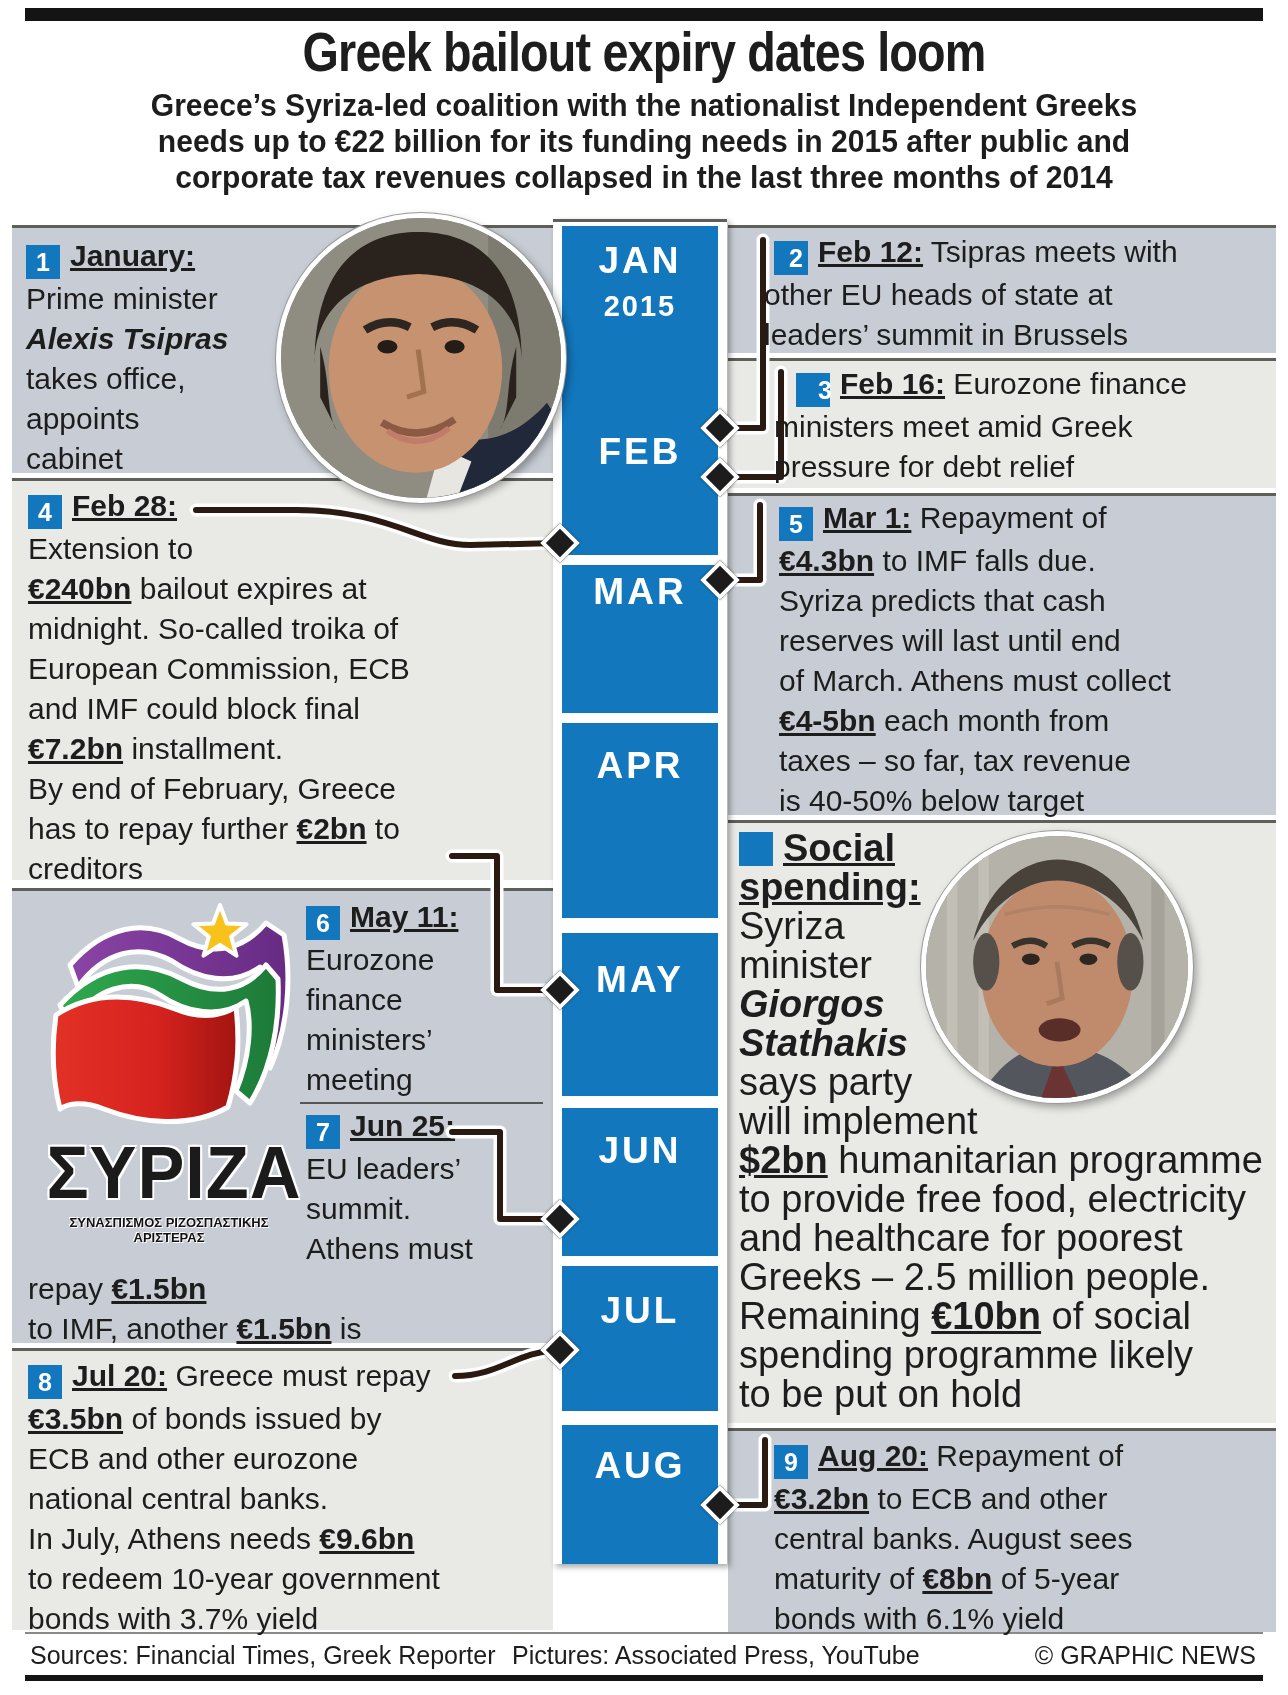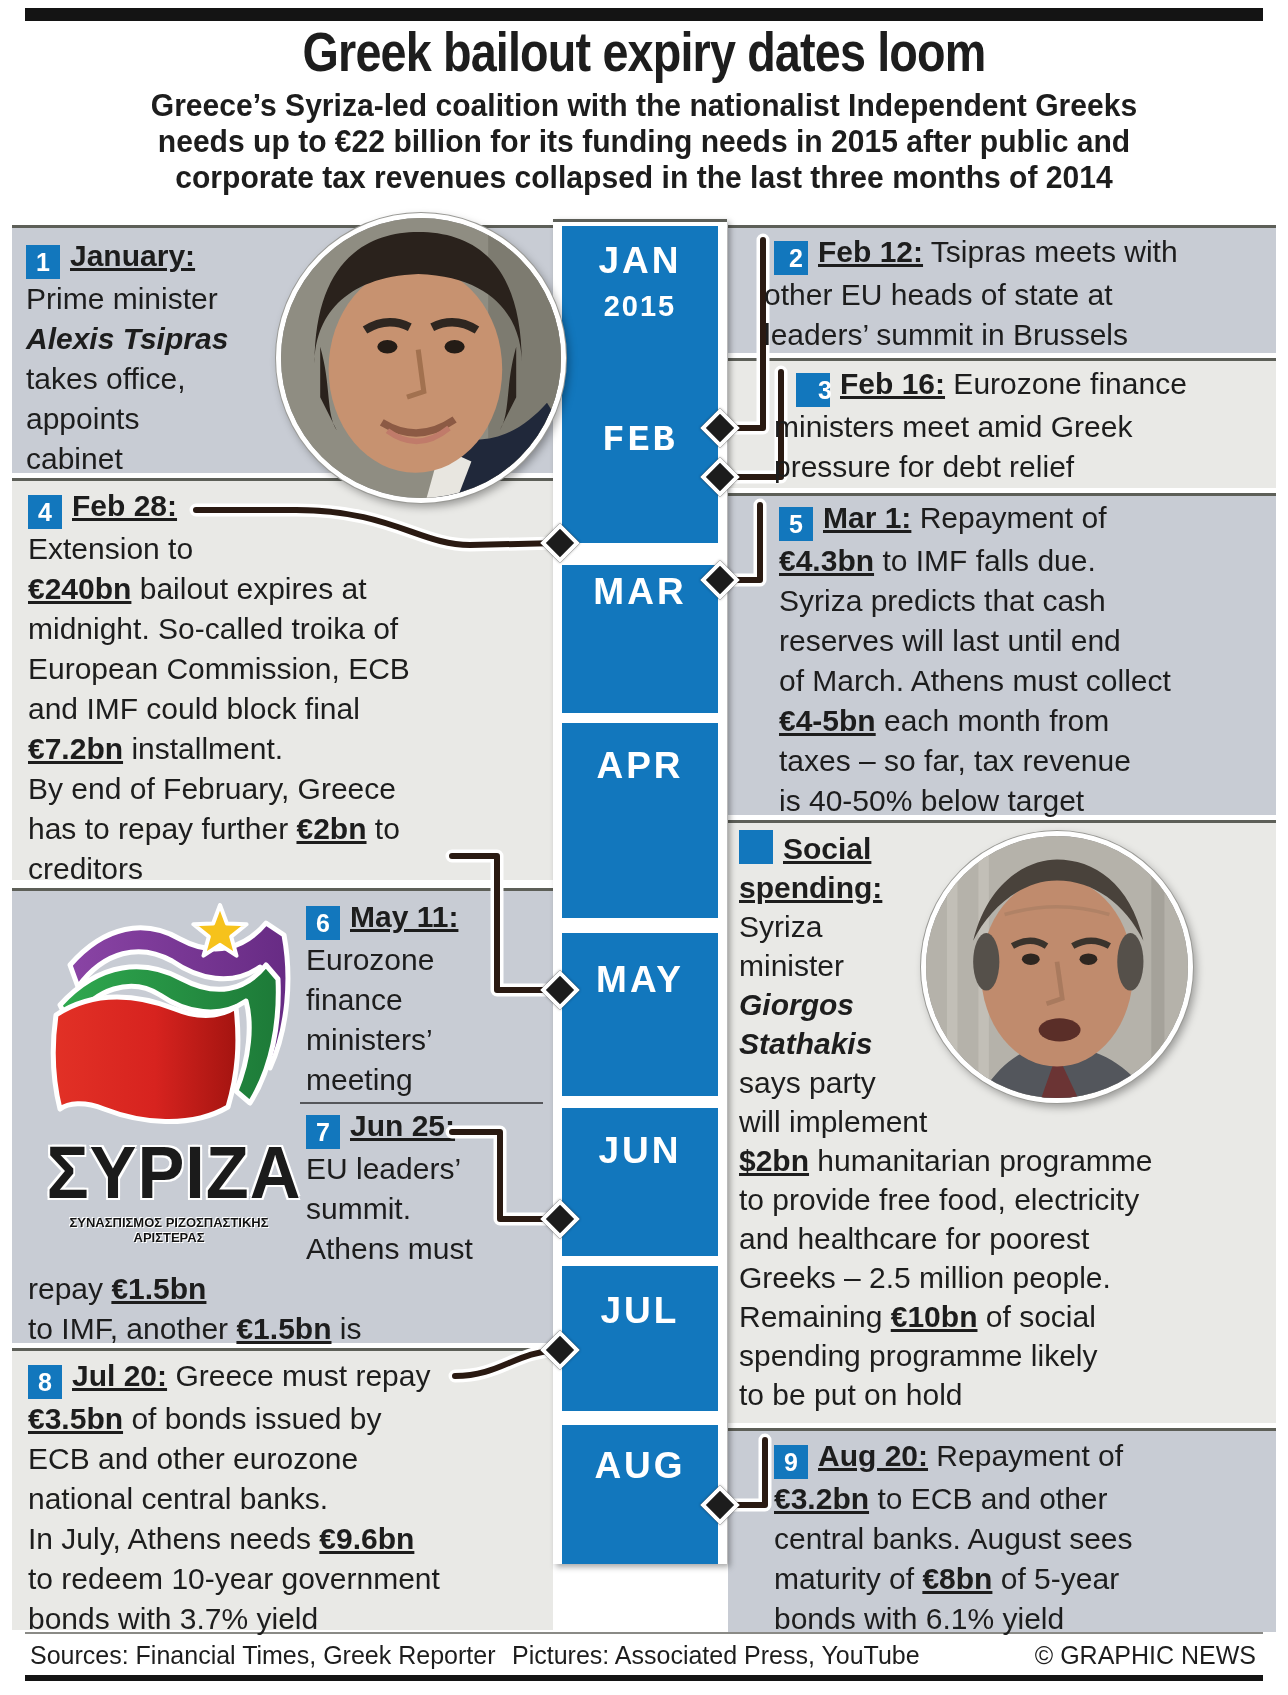--- a/index.html
+++ b/index.html
@@ -41,21 +41,21 @@
   
   #box6{padding:6px 10px 0 16px;}
   #logo{float:left;width:258px;margin:6px 8px 0 12px;}
   #wordmark{text-align:center;font-size:74px;font-weight:700;line-height:72px;letter-spacing:1px;color:#1b1b1b;
             transform:scaleX(.95);transform-origin:center;text-shadow:2px 2px 0 #fff,-2px 2px 0 #fff,2px -2px 0 #fff,-2px -2px 0 #fff;}
   #syrsub{text-align:center;font-size:13px;font-weight:700;margin-top:6px;color:#111;
           text-shadow:1px 1px 0 #fff,-1px -1px 0 #fff;}
   #p6,#p7{position:static;}
   #div67{border-top:2px solid #55565a;height:0;margin:2px 0 2px 272px;}
   
-  #boxS{padding:6px 5px 0 11px;font-size:30px;line-height:39px;white-space:pre-line;}
+  #boxS{padding:6px 5px 0 11px;font-size:38px;line-height:39px;white-space:pre-line;}
   #phwrap{float:right;width:350px;height:278px;shape-outside:circle(142px at 138px 138px);}
   .photo{border-radius:50%;border:5px solid #fff;box-sizing:border-box;overflow:hidden;
          box-shadow:0 0 0 1px #9a9a96,3px 4px 8px rgba(0,0,0,.35);background:#888;}
   #photoS{width:272px;height:272px;margin-top:2px;}
   #photoT{position:absolute;left:276px;top:213px;width:290px;height:290px;z-index:6;}
   .bullet{display:inline-block;width:34px;height:34px;background:#1277bd;margin-right:10px;vertical-align:-5px;}
   
   .foot{position:absolute;top:1641px;font-size:25px;color:#1d1d1d;}
   #fsrc{left:30px;} #fpic{left:512px;} #fcred{right:32px;}
 </style>
@@ -145,21 +145,21 @@
 Remaining </span><span class="sg-b">€10bn</span><span class="sg-r"> of social
 spending programme likely
 to be put on hold</span></span></div>
   <div class="box rbox bg-dark" style="top:1428px;height:204px;"></div>
 
   <div id="tlcol">
     <div class="month" style="top:4px;height:174px;padding-top:14px;">
         <div class="mlabel">JAN</div>
         <div class="myear">2015</div>
       </div>
-    <div class="month" style="top:161px;height:160px;padding-top:36px;font-family:Liberation Mono, monospace;">
+    <div class="month" style="top:173px;height:160px;padding-top:36px;">
         <div class="mlabel">FEB</div>
       </div>
     <div class="month" style="top:343px;height:148px;padding-top:6px;">
         <div class="mlabel">MAR</div>
       </div>
     <div class="month" style="top:501px;height:195px;padding-top:22px;">
         <div class="mlabel">APR</div>
       </div>
     <div class="month" style="top:711px;height:163px;padding-top:26px;">
         <div class="mlabel">MAY</div>

